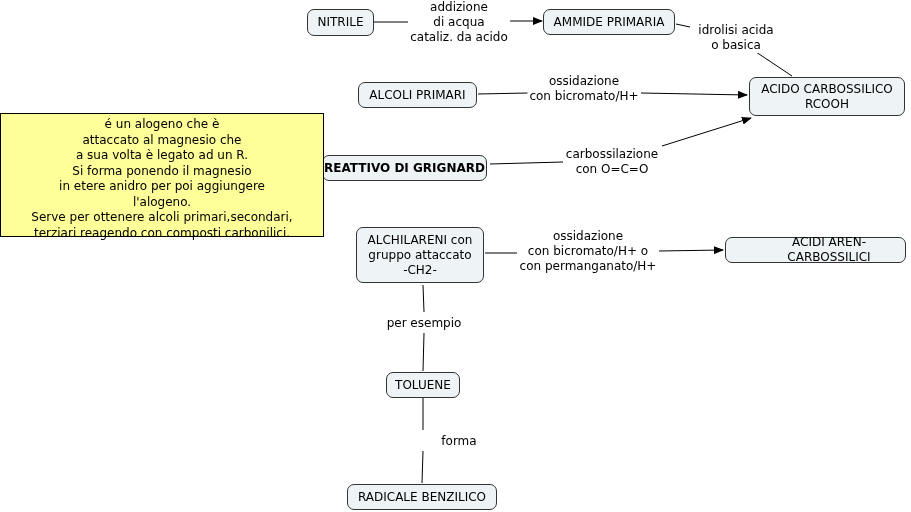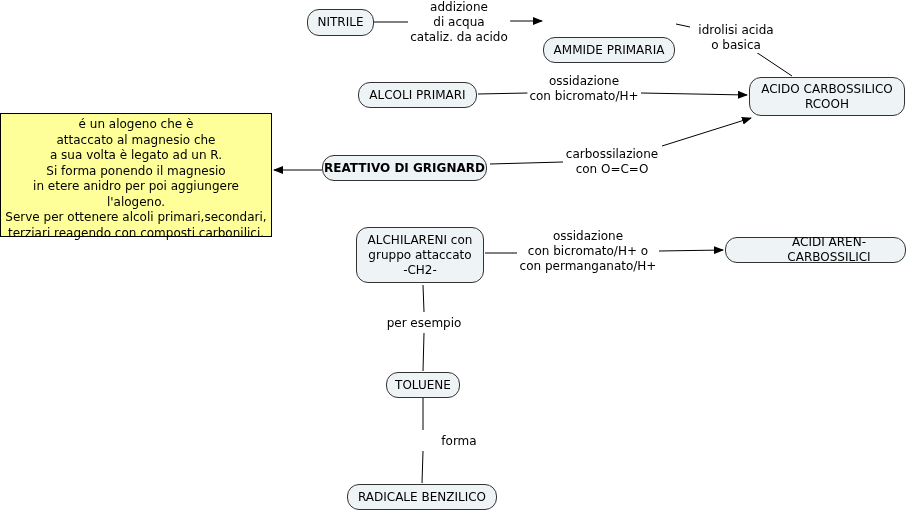--- a/index.html
+++ b/index.html
@@ -1,20 +1,20 @@
 <!DOCTYPE html>
 <html><head>
 <meta charset="utf-8">
 <style>
   html, body { margin:0; padding:0; }
   body { width:911px; height:512px; background:#ffffff; position:relative; overflow:hidden;
          font-family:"DejaVu Sans", sans-serif; font-size:12px; color:#000; }
   svg.links { position:absolute; left:0; top:0; }
   .node { position:absolute; box-sizing:border-box; background:#eef3f5; border:1px solid #333;
-          border-radius:12px; display:flex; align-items:center; justify-content:center;
+          border-radius:7px; display:flex; align-items:center; justify-content:center;
           text-align:center; line-height:15px; white-space:pre-line; font-size:12px; }
   .lbl { position:absolute; background:#fff; text-align:center; line-height:15px;
          white-space:pre-line; font-size:12px; transform:translate(-50%,-50%); padding:0 2px; }
   .note { position:absolute; box-sizing:border-box; background:#ffff99; border:1px solid #000;
           text-align:center; line-height:15.5px; white-space:pre-line; font-size:12px;
           padding:3px 2px; }
 </style>
 </head>
 <body>
 
@@ -43,33 +43,33 @@
   <line x1="659" y1="251" x2="723" y2="250" stroke="#000" marker-end="url(#arr)"></line>
 
   <line x1="423" y1="285" x2="424" y2="312" stroke="#000"></line>
   <line x1="424" y1="333" x2="423" y2="371" stroke="#000"></line>
 
   <line x1="423" y1="398" x2="423" y2="430" stroke="#000"></line>
   <line x1="423" y1="451" x2="422" y2="483" stroke="#000"></line>
 </svg>
 
 <div class="node" style="left:307px;top:9px;width:67px;height:27px;">NITRILE</div>
-<div class="node" style="left:543px;top:9px;width:132px;height:26px;margin-top:28px;">AMMIDE PRIMARIA</div>
+<div class="node" style="left:543px;top:9px;width:132px;height:26px;">AMMIDE PRIMARIA</div>
 <div class="node" style="left:358px;top:82px;width:119px;height:26px;">ALCOLI PRIMARI</div>
 <div class="node" style="left:749px;top:77px;width:156px;height:39px;">ACIDO CARBOSSILICO
 RCOOH</div>
 <div class="node" style="left:322px;top:155px;width:165px;height:26px;font-weight:bold;">REATTIVO DI GRIGNARD</div>
 <div class="node" style="left:356px;top:227px;width:128px;height:56px;">ALCHILARENI con
 gruppo attaccato
 -CH2-</div>
 <div class="node" style="left:725px;top:237px;width:181px;height:26px;padding-left:27px;">ACIDI AREN-CARBOSSILICI</div>
 <div class="node" style="left:386px;top:372px;width:74px;height:26px;">TOLUENE</div>
 <div class="node" style="left:347px;top:484px;width:150px;height:26px;">RADICALE BENZILICO</div>
 
-<div class="note" style="left:0px;top:113px;width:272px;height:124px;">é un alogeno che è
+<div class="note" style="left:0px;top:113px;width:324px;height:124px;">é un alogeno che è
 attaccato al magnesio che
 a sua volta è legato ad un R.
 Si forma ponendo il magnesio
 in etere anidro per poi aggiungere
 l'alogeno.
 Serve per ottenere alcoli primari,secondari,
 terziari reagendo con composti carbonilici.</div>
 
 <div class="lbl" style="left:459px;top:22px;">addizione
 di acqua

